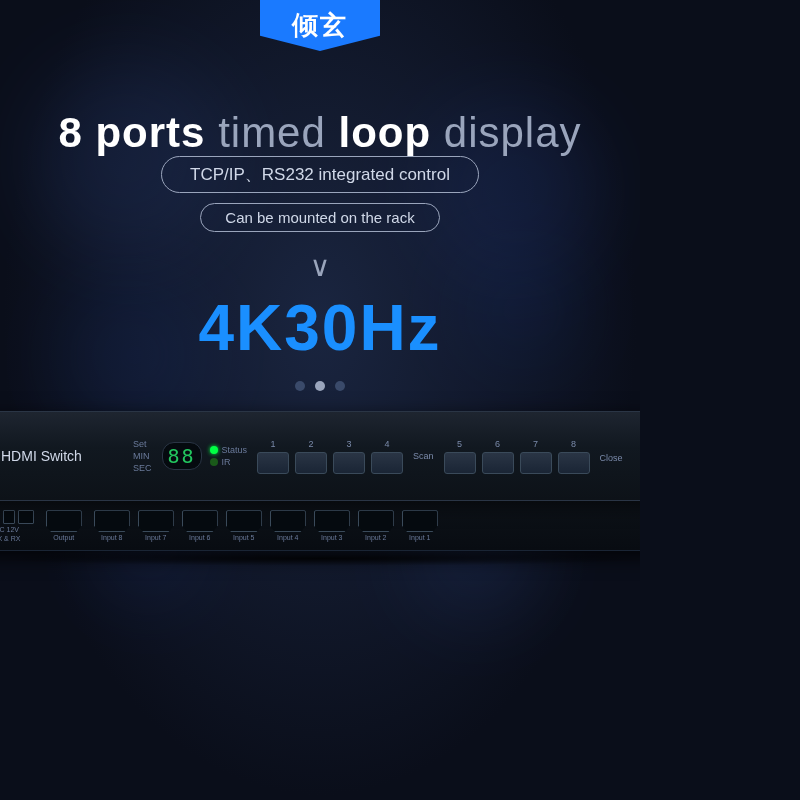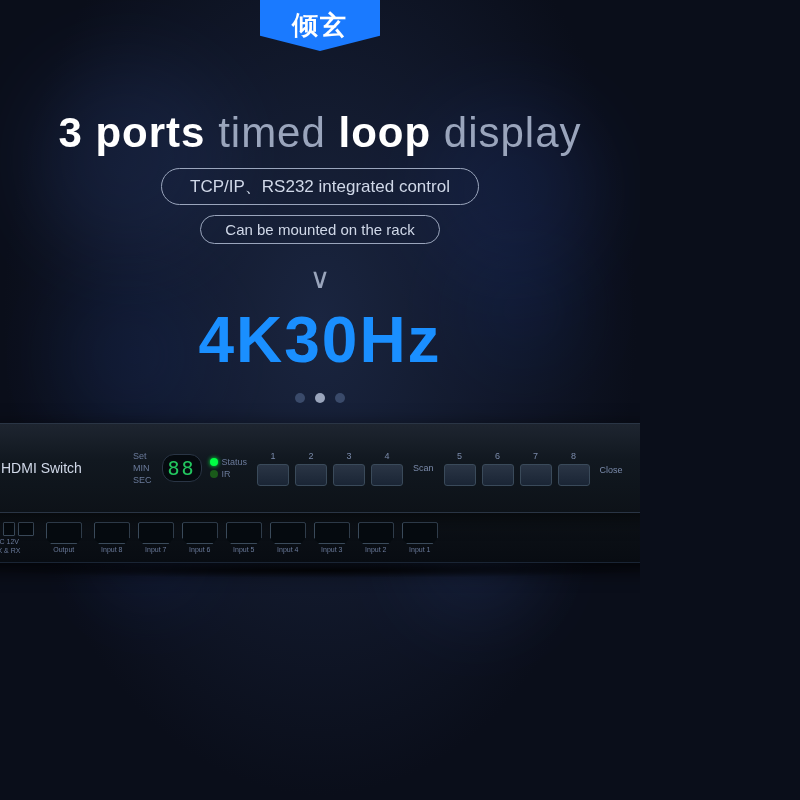--- a/index.html
+++ b/index.html
@@ -109,21 +109,21 @@
       color: #1a8fff;
     }
 
     
     .pill {
       border: 1.5px solid #9aa5bc;
       border-radius: 30px;
       padding: 6px 28px;
       color: #d0d8e8;
       font-size: 17px;
-      margin-top: 12px;
+      margin-top: 0;
       background: transparent;
       text-align: center;
     }
     .pill-small {
       border: 1.5px solid #9aa5bc;
       border-radius: 30px;
       padding: 5px 24px;
       color: #d0d8e8;
       font-size: 15px;
       margin-top: 10px;
@@ -400,21 +400,21 @@
   <div class="bokeh bokeh-5"></div>
   <div class="bokeh bokeh-6"></div>
 
   <div class="brand-badge">
     <span class="brand-badge-text">倾玄</span>
   </div>
 
   <div class="content">
 
     <div class="title-line1">
-      <span class="bold-white">3 ports</span><span class="light-gray"> timed </span><span class="bold-white">loop</span><span class="light-gray"> display</span>
+      <span class="bold-white">8 ports</span><span class="light-gray"> timed </span><span class="bold-white">loop</span><span class="light-gray"> display</span>
     </div>
 
 
     <div class="pill">TCP/IP、RS232 integrated control</div>
 
     <div class="pill-small">Can be mounted on the rack</div>
 
     <div class="chevron">∨</div>
 
     <div class="resolution">4K30Hz</div>

